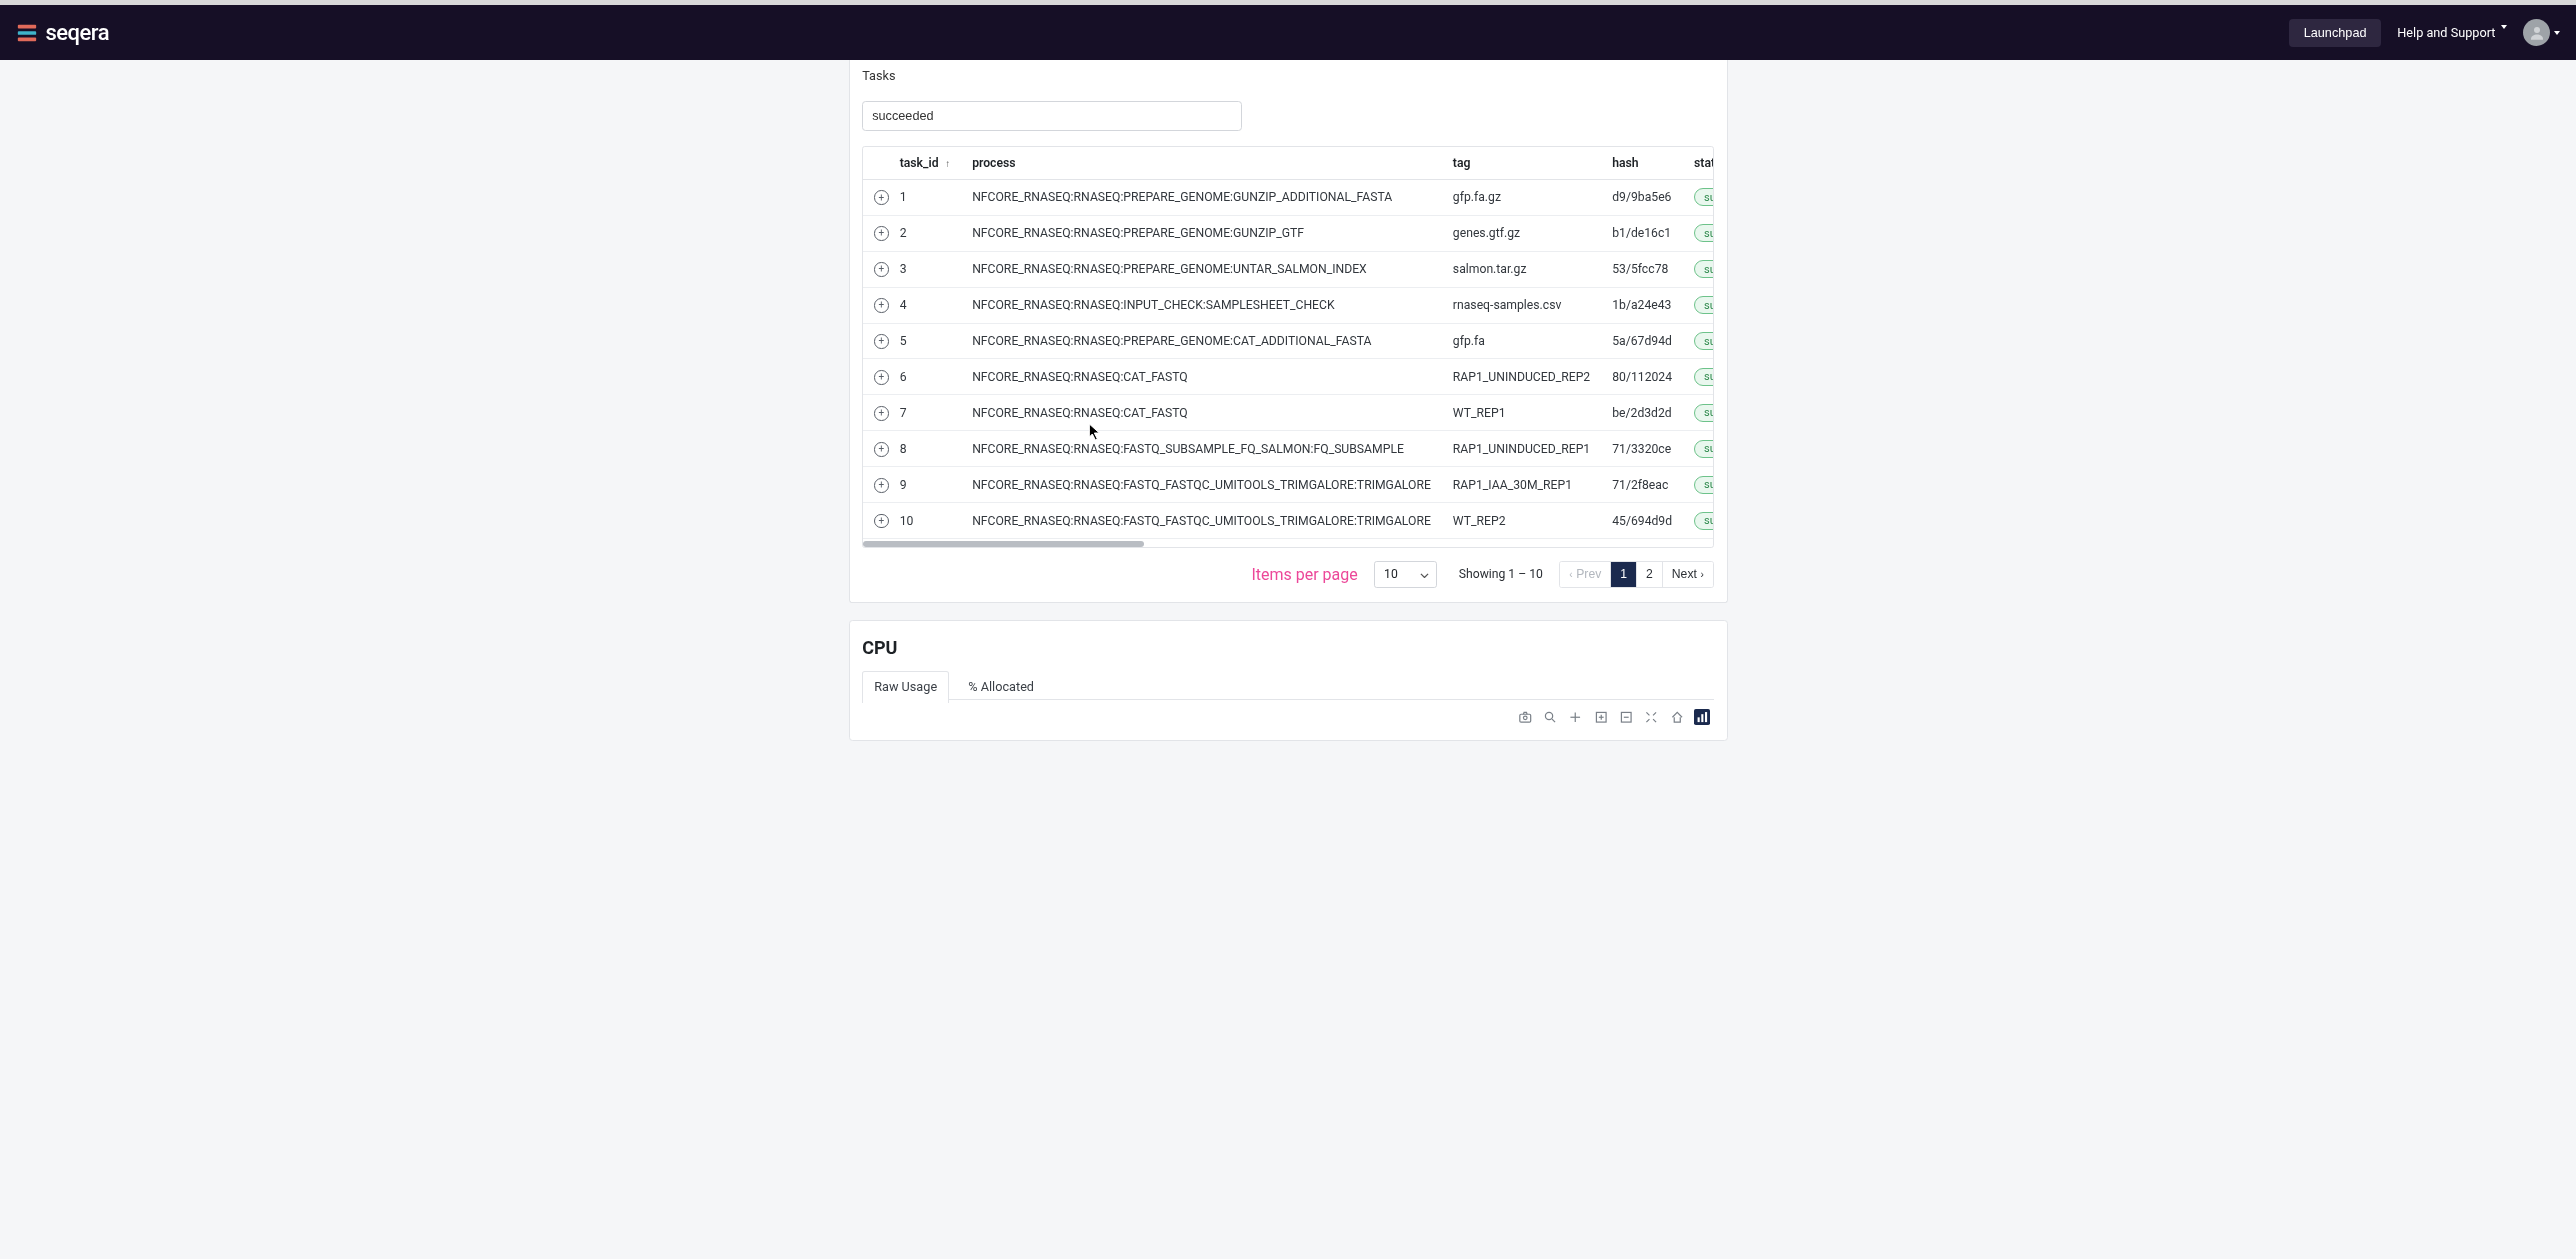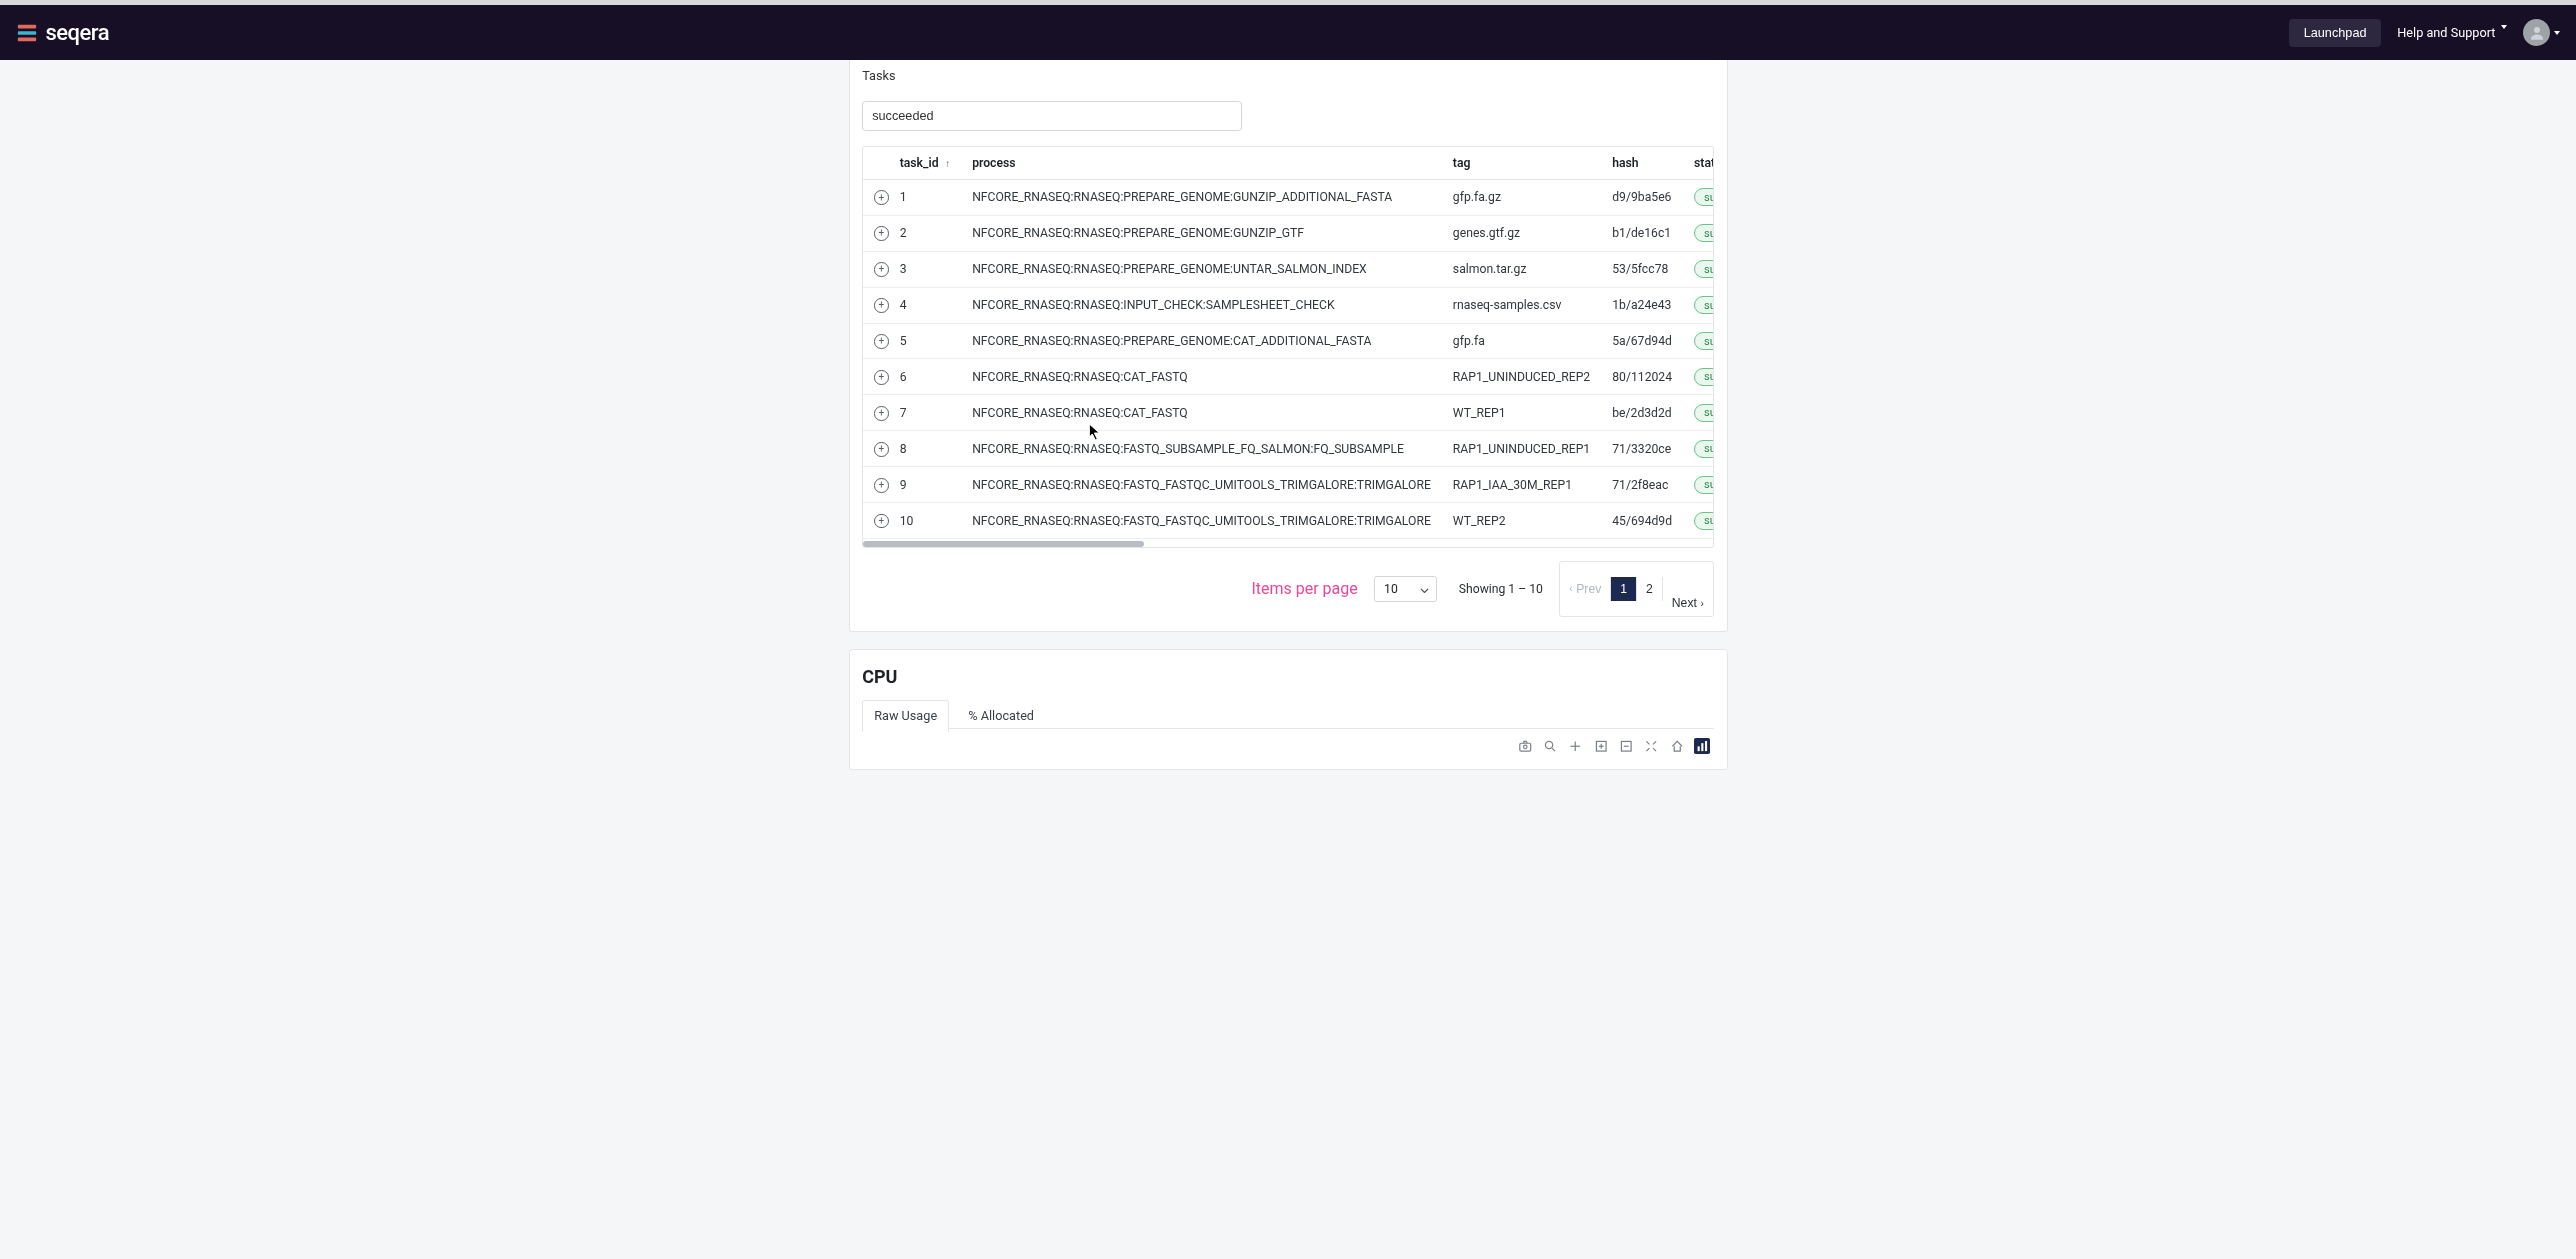--- a/index.html
+++ b/index.html
@@ -190,21 +190,21 @@
   .pager-btn {
     padding: 5.4px 9px;
     font-size: 12.2px;
     color: #2b2f34;
     background: #fff;
     border: none;
     border-right: 0.9px solid #e2e4e8;
     display: inline-flex; align-items: center; gap: 3.6px;
     cursor: pointer;
   }
-  .pager-btn:last-child { border-right: none; margin-top: 29px; }
+  .pager-btn:last-child { border-right: none; }
   .pager-btn.disabled { color: #b2b7be; cursor: default; }
   .pager-btn.active { background: #1b2a4e; color: #fff; }
   .chev { font-size: 10px; }
 
   .metrics-title {
     font-size: 18px;
     font-weight: 700;
     color: #1e2226;
     margin: 5.4px 0 9px 0;
   }

